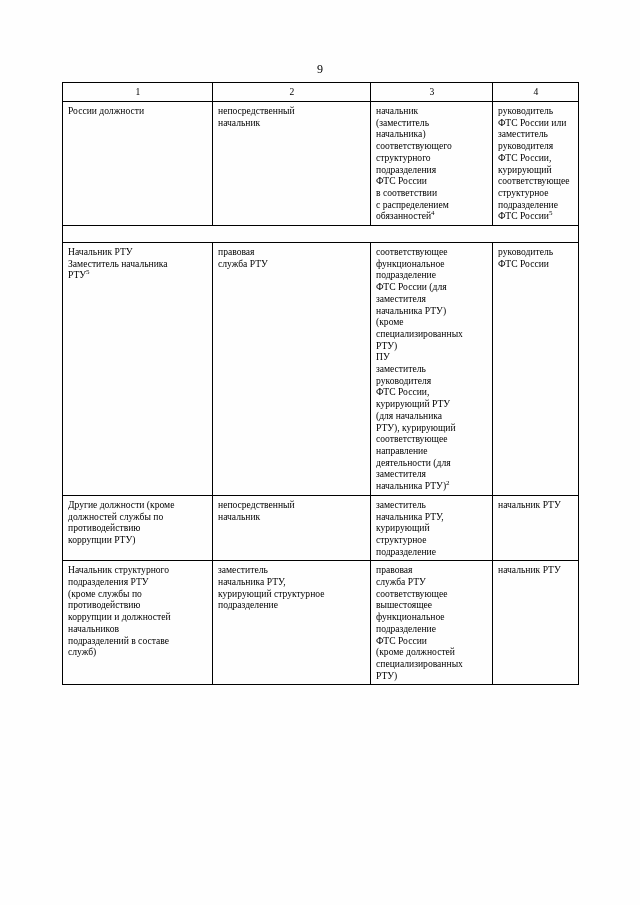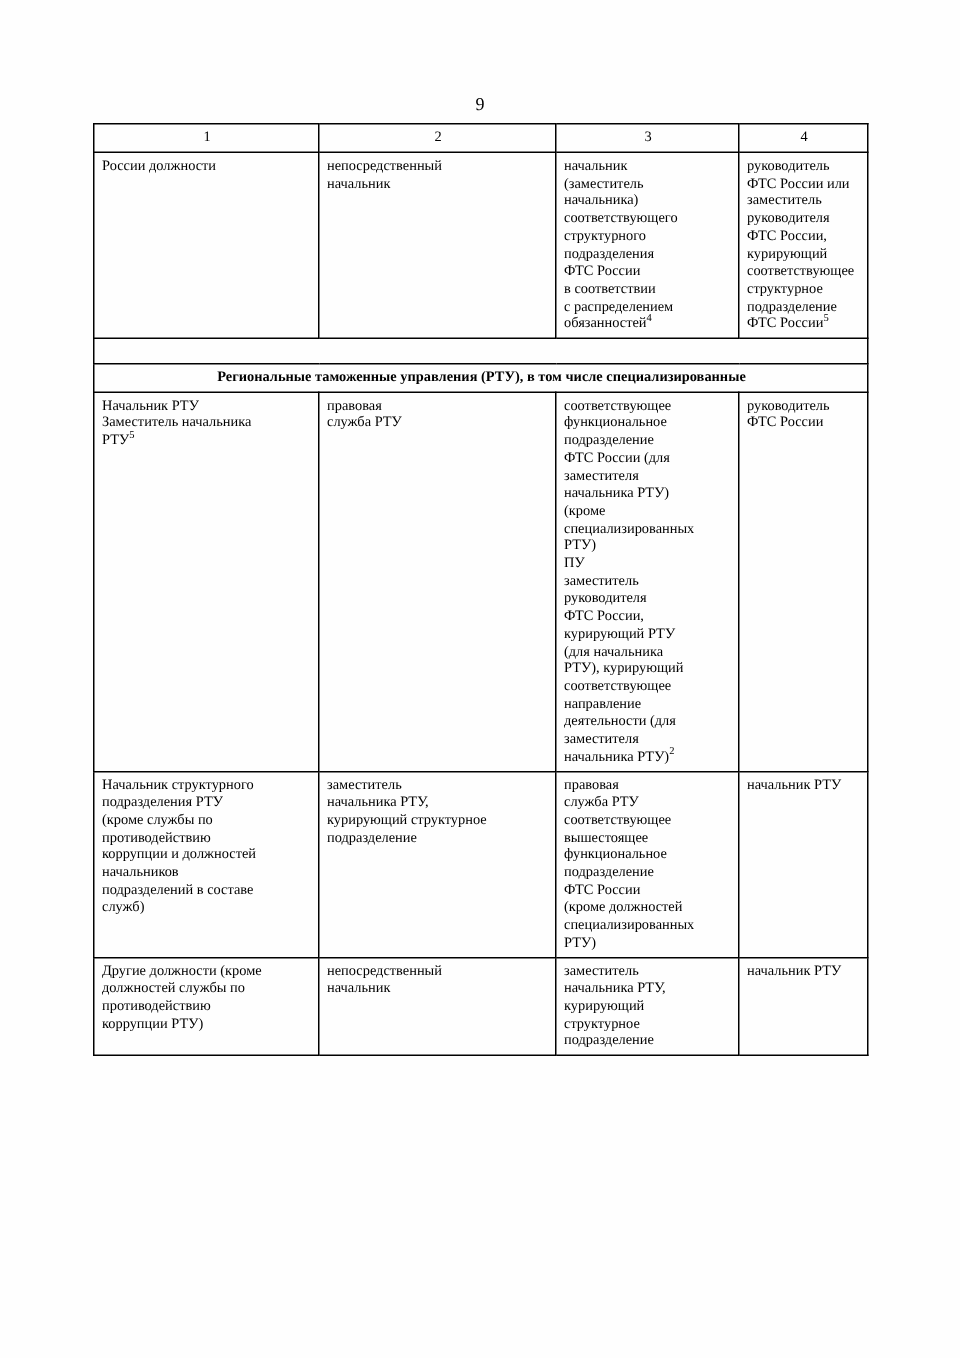--- a/index.html
+++ b/index.html
@@ -118,23 +118,20 @@
 соответствующее
 структурное
 подразделение
 ФТС России</span><sup>5</sup></td>
       </tr>
 
       <tr>
         <td class="spacer" colspan="4"></td>
       </tr>
 
-      <tr>
-        <td class="section-head" colspan="4">Региональные таможенные управления (РТУ), в том числе специализированные</td>
-      </tr>
 
       <tr>
         <td><span class="nb">Начальник РТУ
 Заместитель начальника
 РТУ</span><sup>5</sup></td>
         <td><span class="nb">правовая
 служба РТУ</span></td>
         <td><span class="nb">соответствующее
 функциональное
 подразделение
@@ -154,20 +151,35 @@
 соответствующее
 направление
 деятельности (для
 заместителя
 начальника РТУ)</span><sup>2</sup></td>
         <td><span class="nb">руководитель
 ФТС России</span></td>
       </tr>
 
       <tr>
+        <td><span class="nb">Другие должности (кроме
+должностей службы по
+противодействию
+коррупции РТУ)</span></td>
+        <td><span class="nb">непосредственный
+начальник</span></td>
+        <td><span class="nb">заместитель
+начальника РТУ,
+курирующий
+структурное
+подразделение</span></td>
+        <td><span class="nb">начальник РТУ</span></td>
+      </tr>
+
+      <tr>
         <td><span class="nb">Начальник структурного
 подразделения РТУ
 (кроме службы по
 противодействию
 коррупции и должностей
 начальников
 подразделений в составе
 служб)</span></td>
         <td><span class="nb">заместитель
 начальника РТУ,
@@ -178,31 +190,16 @@
 соответствующее
 вышестоящее
 функциональное
 подразделение
 ФТС России
 (кроме должностей
 специализированных
 РТУ)</span></td>
         <td><span class="nb">начальник РТУ</span></td>
       </tr>
-
-      <tr>
-        <td><span class="nb">Другие должности (кроме
-должностей службы по
-противодействию
-коррупции РТУ)</span></td>
-        <td><span class="nb">непосредственный
-начальник</span></td>
-        <td><span class="nb">заместитель
-начальника РТУ,
-курирующий
-структурное
-подразделение</span></td>
-        <td><span class="nb">начальник РТУ</span></td>
-      </tr>
     </tbody>
   </table>
 
 </div>
 
 </body></html>

